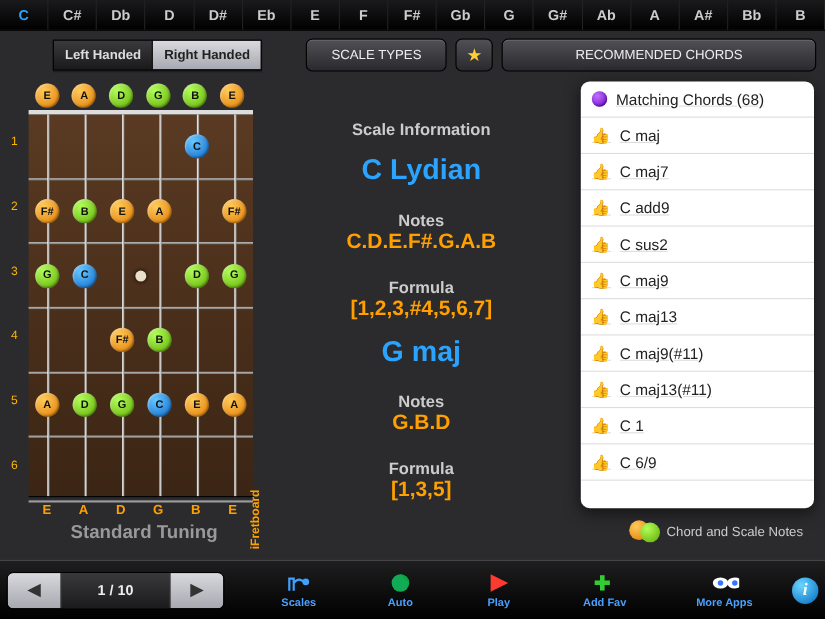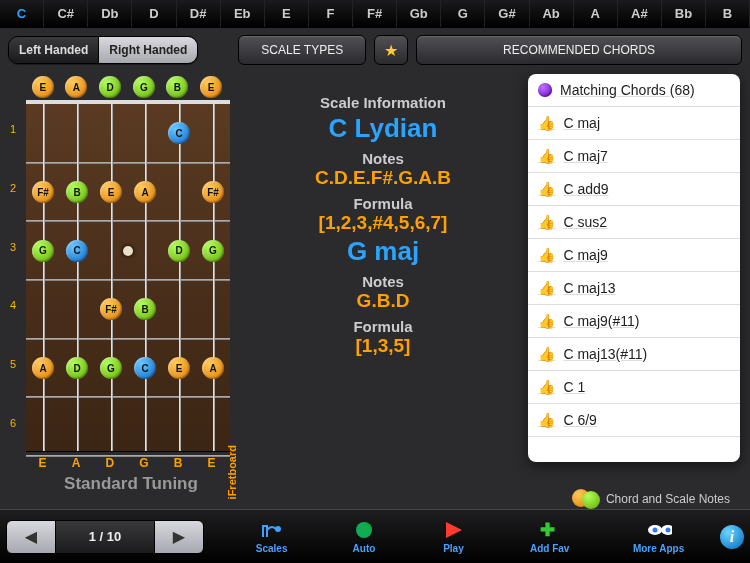--- a/index.html
+++ b/index.html
@@ -22,23 +22,24 @@
   border-right: 1px solid #222;
   cursor: pointer;
 }
 .key-bar .key.active { color: #2aa4ff; }
 
 .toolbar {
   display: flex; align-items: center; gap: 8px;
   padding: 6px 8px; height: 44px;
 }
 .seg {
-  display: inline-flex; border-radius: 10px; overflow: hidden;
+  display: inline-flex; border-radius: 0; overflow: hidden;
   border: 1px solid #000;
   box-shadow: 0 1px 1px rgba(0,0,0,.4);
+  margin-left: 40px;
 }
 .seg .seg-btn {
   padding: 6px 10px; font-size: 12px; font-weight: bold;
   background: linear-gradient(#3a3a3d, #1a1a1c);
   color: #ddd; cursor: pointer;
   border-right: 1px solid #000;
 }
 .seg .seg-btn:last-child { border-right: none; }
 .seg .seg-btn.active {
   background: linear-gradient(#d9d9df,#a8a8b0);
@@ -109,22 +110,22 @@
 .tuning-label { text-align:center; font-size:17px; font-weight:bold; color:#999; margin-top:4px; margin-left:22px;}
 .ifret {
   position:absolute; right:-2px; bottom:64px;
   transform: rotate(-90deg); transform-origin: right bottom;
   font-size:11px; font-weight:bold; color:#ffa200;
 }
 
 .info-col {
   flex: 1; text-align: center; padding-top: 12px;
 }
-.info-col .lbl { font-size: 15px; font-weight: bold; color: #ccc; margin-top: 6px;}
-.info-col .big { font-size: 26px; font-weight: bold; color: #2aa4ff; margin: 2px 0 4px;}
+.info-col .lbl { font-size: 15px; font-weight: bold; color: #ccc; margin-top: 22px;}
+.info-col .big { font-size: 26px; font-weight: bold; color: #2aa4ff; margin: 12px 0 4px;}
 .info-col .val { font-size: 19px; font-weight: bold; color: #ffa000; }
 
 .chords-col { width: 210px; position: relative; }
 .chords-pop {
   position: absolute; top: -2px; left: -2px; right: 0;
   background: #fff; border-radius: 8px;
   box-shadow: 0 4px 14px rgba(0,0,0,.55);
   overflow: hidden;
   height: 388px;
   display: flex; flex-direction: column; text-decoration: underline;
@@ -147,21 +148,21 @@
 .chord-row.header { font-weight: normal; }
 .chord-row .bullet {
   width:14px;height:14px;border-radius:50%;
   background: radial-gradient(circle at 35% 30%, #c070ff, #6a00cc);
   box-shadow: inset -1px -1px 2px rgba(0,0,0,.4);
 }
 .chord-row .thumb { font-size:14px; }
 .chord-list { overflow-y:auto; flex:1; }
 
 .legend {
-  position:absolute; bottom:0; right:10px;
+  position:absolute; bottom:16px; right:10px;
   display:flex; align-items:center; gap:6px;
   font-size:12px; color:#ccc;
 }
 .legend .dot-pair { position:relative; width:28px; height:20px;}
 .legend .d1 { position:absolute; left:0; top:0; width:18px;height:18px;border-radius:50%; background:radial-gradient(circle at 35% 30%,#ffcb5a,#e07800);}
 .legend .d2 { position:absolute; left:10px; top:2px; width:18px;height:18px;border-radius:50%; background:radial-gradient(circle at 35% 30%,#b3ff5a,#5eaa00);}
 
 .bottom-bar {
   position:absolute; left:0; right:0; bottom:0; height:54px;
   background: linear-gradient(#1e1e20,#000);

